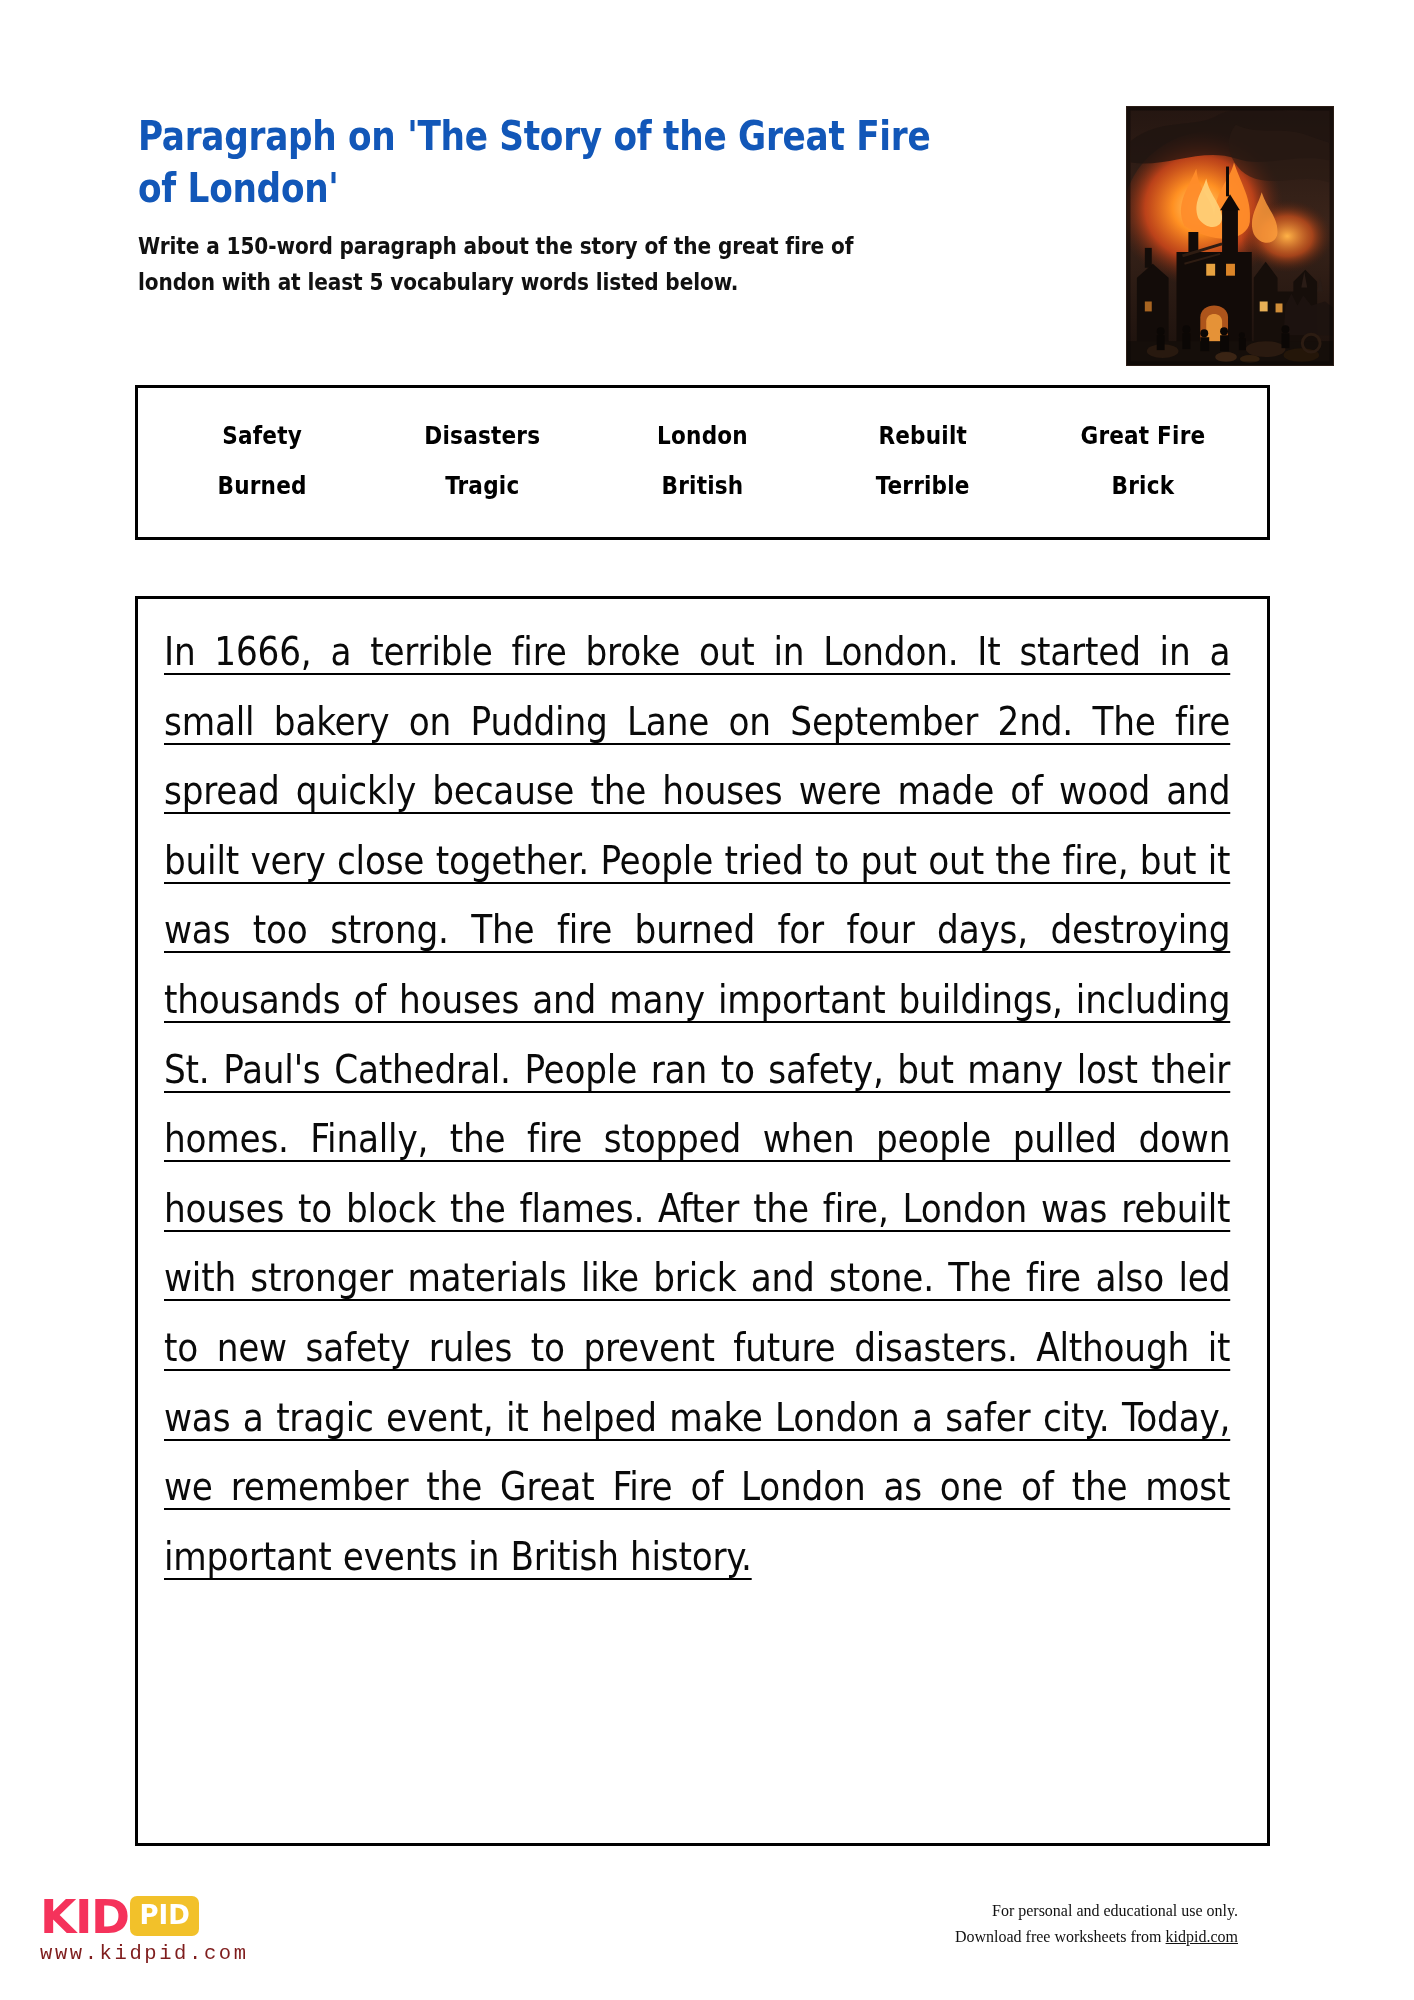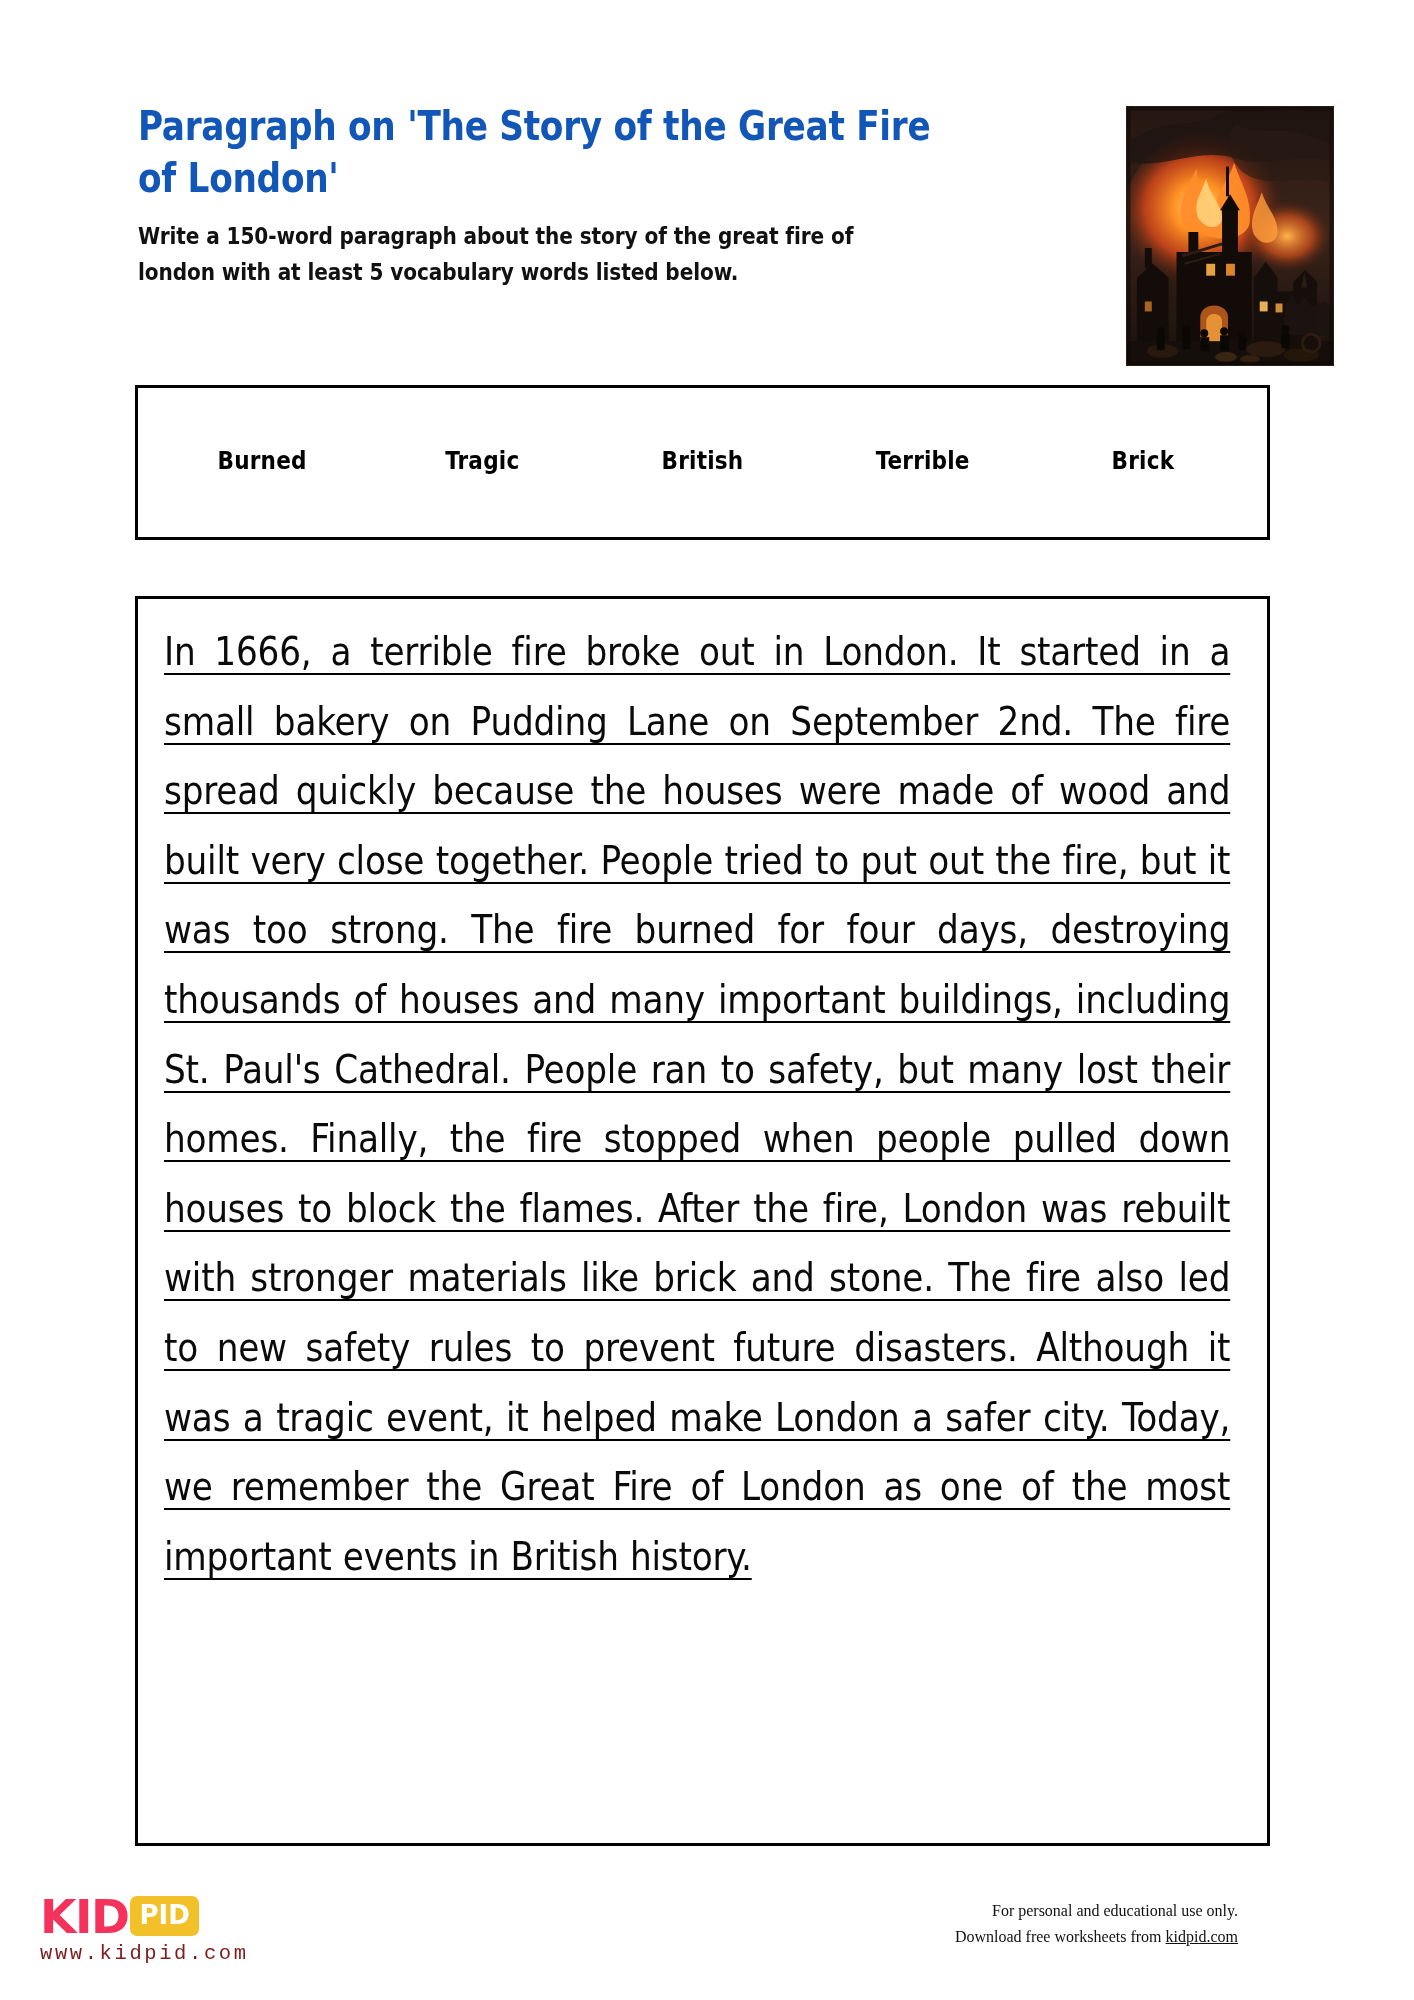--- a/index.html
+++ b/index.html
@@ -16,21 +16,21 @@
     width: 1414px;
     height: 2000px;
     background: #ffffff;
     overflow: hidden;
   }
 
   
   .header {
     position: absolute;
     left: 138px;
-    top: 100px;
+    top: 110px;
     width: 1130px;
   }
 
   .header-text {
     width: 980px;
   }
 
   .title {
     color: #1257b8;
     font-family: "Liberation Sans Narrow", "DejaVu Sans Condensed", "Liberation Sans", sans-serif;
@@ -299,20 +299,27 @@
 
       <ellipse cx="100" cy="252" rx="11" ry="5" fill="#3a2414"></ellipse>
       <ellipse cx="124" cy="254" rx="10" ry="4" fill="#33200f"></ellipse>
 
       <rect x="0" y="0" width="208" height="260" fill="none" stroke="#0b0705" stroke-width="7" opacity="0.55"></rect>
     </svg>
   </div>
 
   <div class="vocab-box">
     <div class="vocab-row">
+      <div class="vocab-cell">Safety</div>
+      <div class="vocab-cell">Disasters</div>
+      <div class="vocab-cell">London</div>
+      <div class="vocab-cell">Rebuilt</div>
+      <div class="vocab-cell">Great Fire</div>
+    </div>
+    <div class="vocab-row">
       <div class="vocab-cell">Burned</div>
       <div class="vocab-cell">Tragic</div>
       <div class="vocab-cell">British</div>
       <div class="vocab-cell">Terrible</div>
       <div class="vocab-cell">Brick</div>
     </div>
   </div>
 
   <div class="answer-box">
     <div class="answer-text">In 1666, a terrible fire broke out in London. It started in a small bakery on Pudding Lane on September 2nd. The fire spread quickly because the houses were made of wood and built very close together. People tried to put out the fire, but it was too strong. The fire burned for four days, destroying thousands of houses and many important buildings, including St. Paul's Cathedral. People ran to safety, but many lost their homes. Finally, the fire stopped when people pulled down houses to block the flames. After the fire, London was rebuilt with stronger materials like brick and stone. The fire also led to new safety rules to prevent future disasters. Although it was a tragic event, it helped make London a safer city. Today, we remember the Great Fire of London as one of the most important events in British history.</div>

